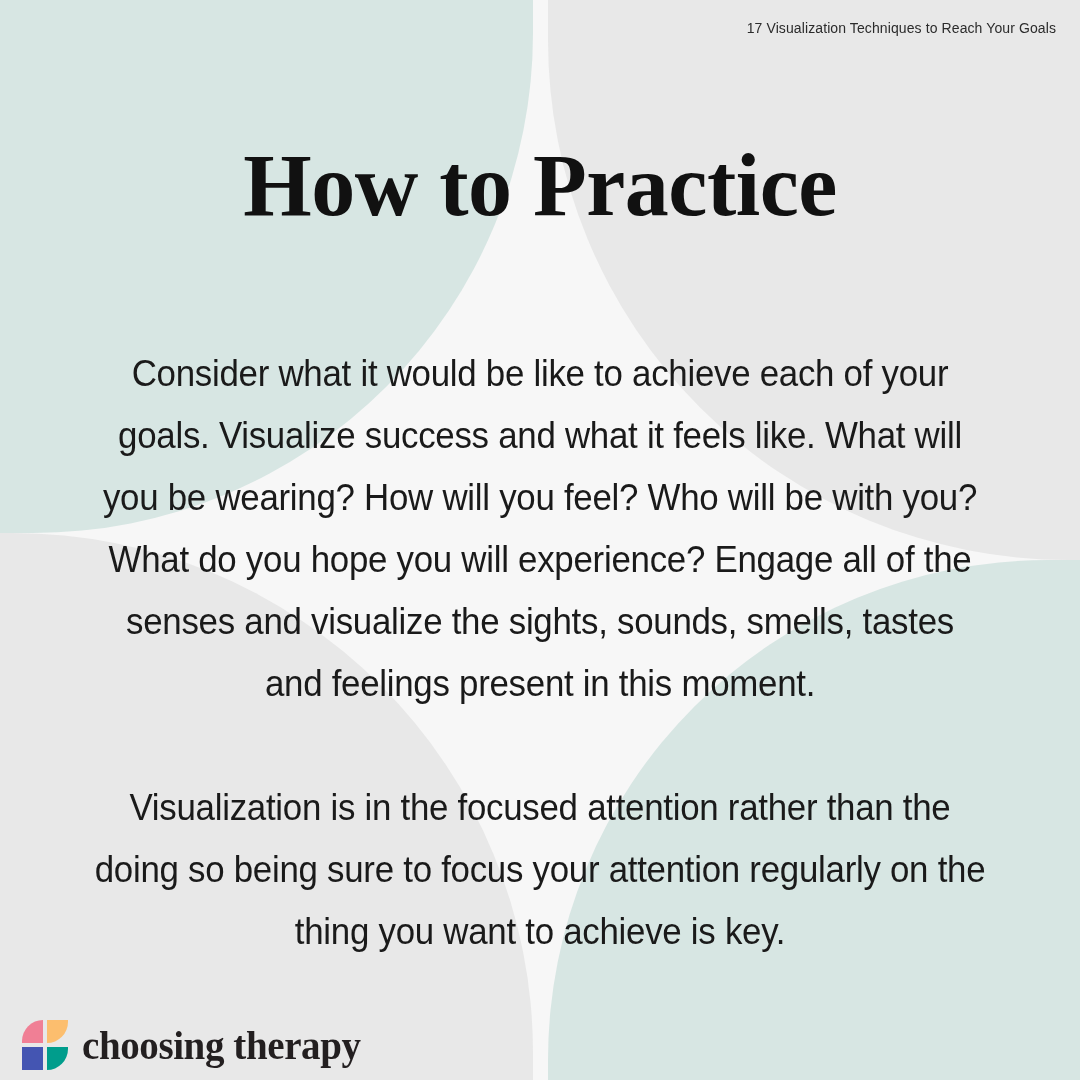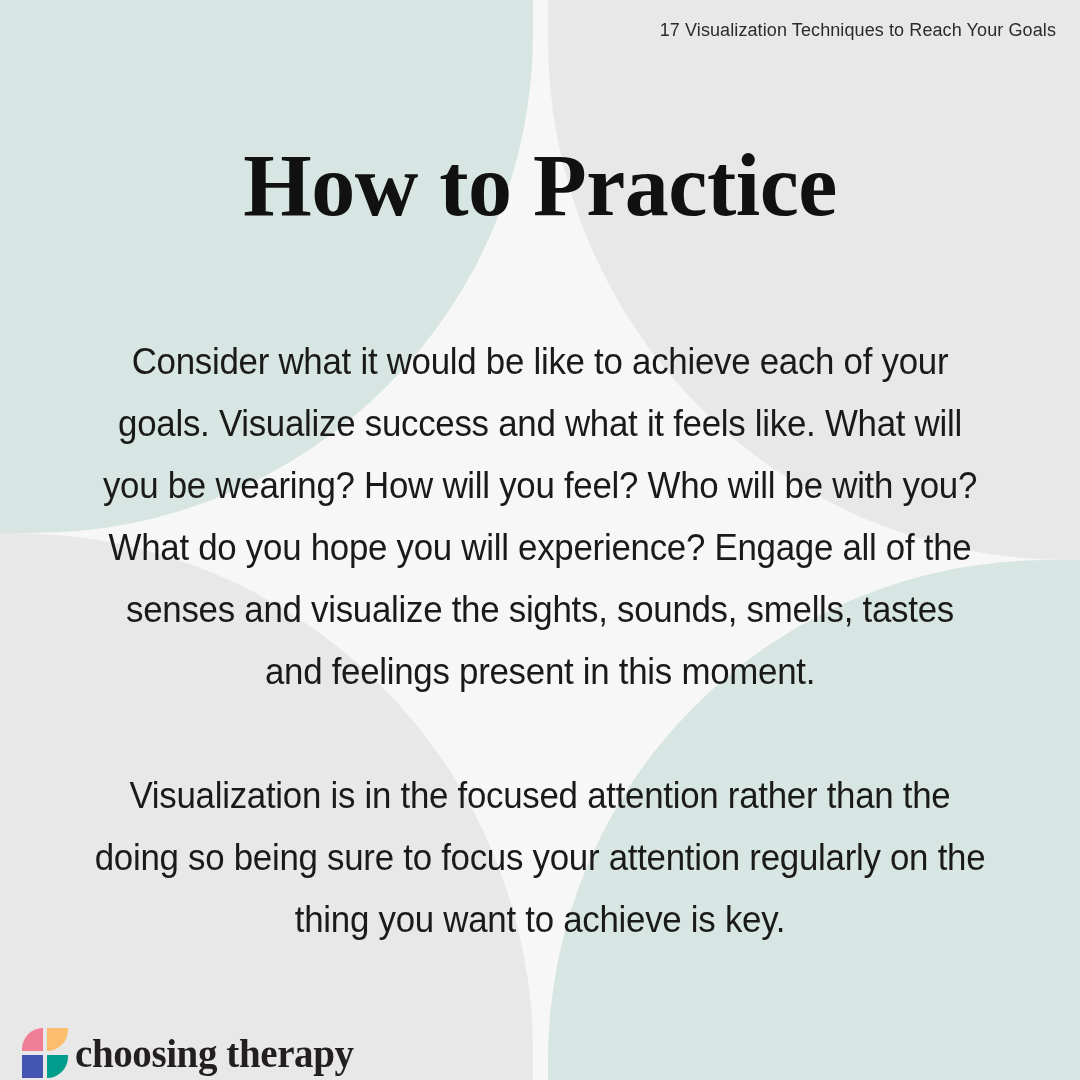--- a/index.html
+++ b/index.html
@@ -68,21 +68,21 @@
     position: relative;
     z-index: 2;
     width: 100%;
     height: 100%;
   }
 
   .kicker {
     position: absolute;
     top: 20px;
     right: 24px;
-    font-size: 18px;
+    font-size: 14px;
     line-height: 1.2;
     color: #2b2b2b;
     letter-spacing: 0.1px;
     white-space: nowrap;
     font-family: "Liberation Sans", sans-serif;
   }
 
   .title {
     position: absolute;
     top: 78px;
@@ -96,45 +96,45 @@
     color: #111111;
     letter-spacing: -0.5px;
     padding: 0 120px;
     box-sizing: border-box;
   }
 
   .body-block {
     position: absolute;
     left: 60px;
     right: 60px;
-    top: 330px;
+    top: 342px;
     text-align: center;
     color: #1a1a1a;
   }
   .para {
     font-family: "Liberation Sans", sans-serif;
     font-size: 37.5px;
     line-height: 62px;
     letter-spacing: -0.3px;
     margin: 0;
     transform: scaleX(0.93);
     transform-origin: center top;
   }
   .para + .para {
     margin-top: 62px;
   }
 
   
   .logo {
     position: absolute;
     left: 22px;
-    bottom: 2px;
+    bottom: 10px;
     display: flex;
     align-items: center;
-    gap: 7px;
+    gap: 14px;
     z-index: 3;
   }
   .logo-mark {
     position: relative;
     width: 46px;
     height: 50px;
     flex: 0 0 auto;
   }
   .logo-mark span {
     position: absolute;

